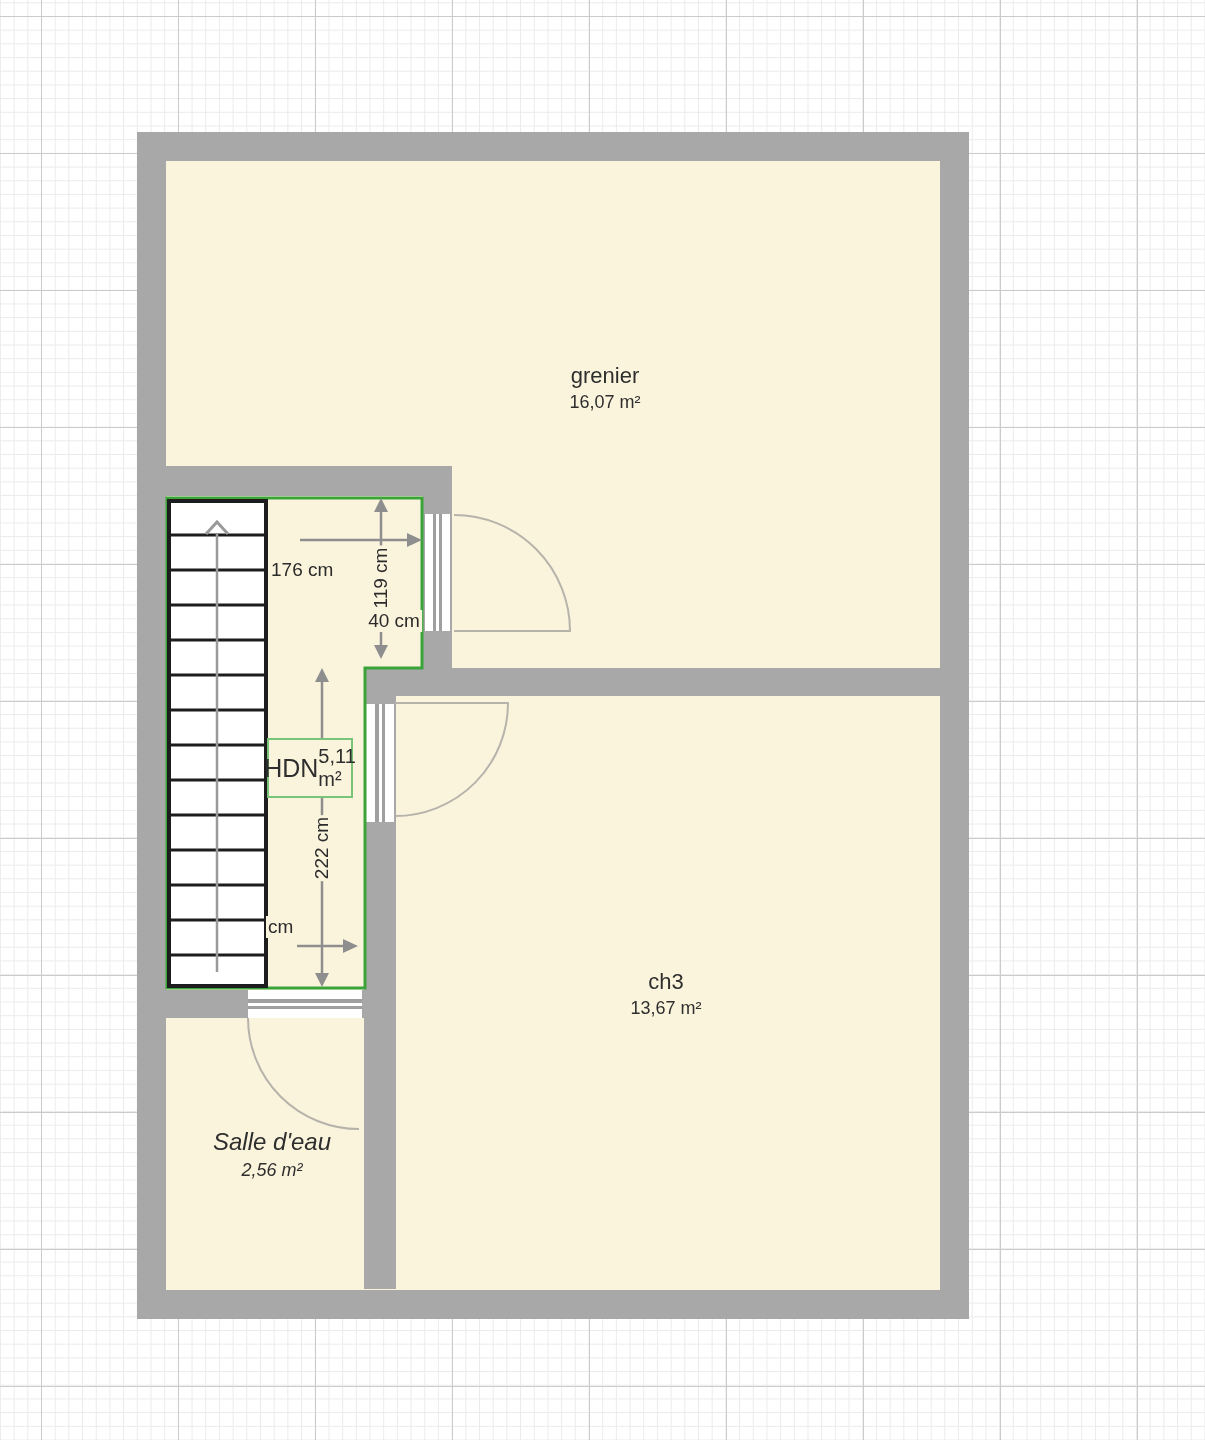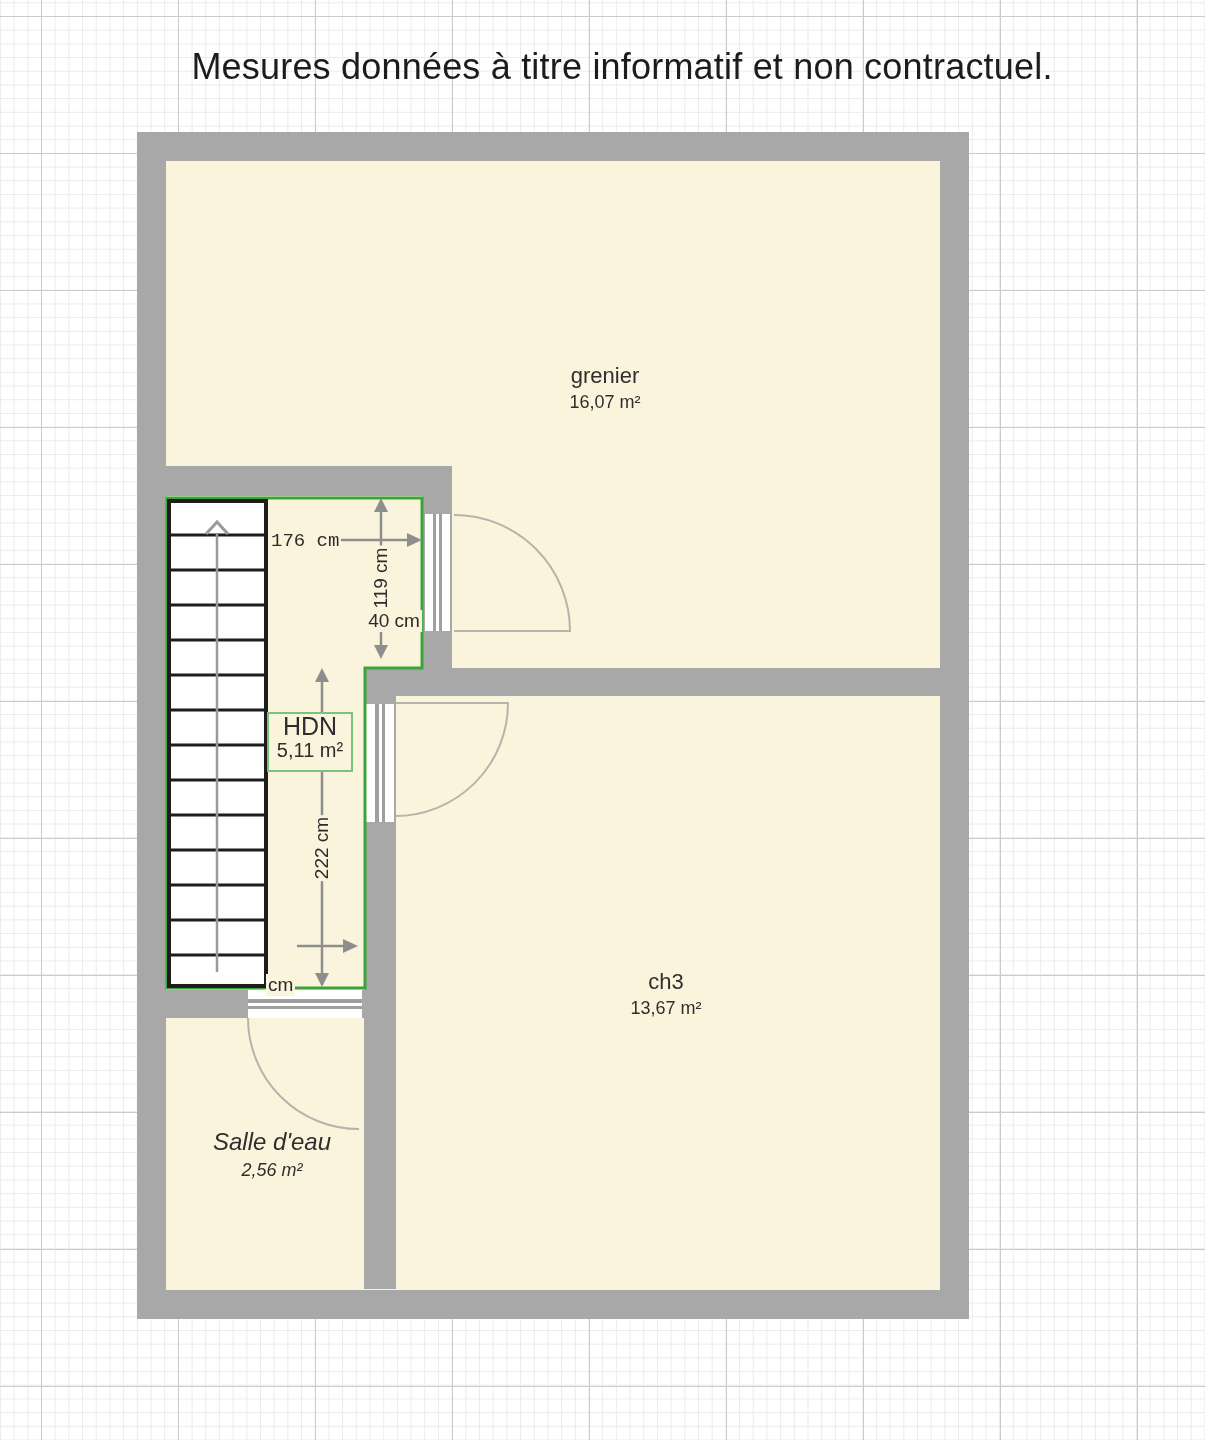--- a/index.html
+++ b/index.html
@@ -37,44 +37,43 @@
   #door-ch3{left:366px;top:704px;width:28px;height:118px;}
   #door-salle{left:248px;top:990px;width:114px;height:28px;}
   .overlay-svg{position:absolute;left:0;top:0;z-index:3;pointer-events:none;}
   .room-label{
     position:absolute;transform:translate(-50%,-50%);text-align:center;
     color:#2e2e2e;font-size:22px;line-height:26px;z-index:4;white-space:nowrap;
   }
   .room-label .area{font-size:18px;}
   #label-salle{font-size:24px;line-height:28px;}
   .hdn-box{
-    position:absolute;left:267px;top:712px;width:82px;height:56px;
+    position:absolute;left:267px;top:738px;width:82px;height:56px;
     border:2px solid #79c479;background:#fbf4dd;z-index:4;
-    display:flex;flex-direction:column;align-items:center;justify-content:flex-start;
+    display:flex;flex-direction:row;align-items:center;justify-content:center;
     color:#2e2e2e;
   }
   .hdn-box .name{font-size:25px;line-height:25px;}
   .hdn-box .area{font-size:20px;line-height:23px;}
   .dim-text{
     position:absolute;font-size:19px;color:#2b2b2b;background:#fbf4dd;
     z-index:4;white-space:nowrap;padding:0 2px;
   }
   .dim-rot{transform:translate(-50%,-50%) rotate(-90deg);}
-  #dim-176{left:269px;top:530px;font-family:Liberation Mono, monospace;}
+  #dim-176{left:269px;top:559px;}
   #dim-119{left:381px;top:578px;}
   #dim-40{left:394px;top:621px;transform:translate(-50%,-50%);}
   #dim-222{left:322px;top:848px;}
-  #dim-cm{left:266px;top:974px;}
+  #dim-cm{left:266px;top:916px;}
 </style>
 </head>
 <body>
 
 <div class="screen">
 
-  <div class="title">Mesures données à titre informatif et non contractuel.</div>
 
   <div class="plan-outline"></div>
 
   <div class="wall" id="wall-a"></div>
   <div class="wall" id="wall-b"></div>
   <div class="wall" id="wall-c"></div>
   <div class="wall" id="wall-d"></div>
   <div class="wall" id="wall-e"></div>
 
   <div class="door-v" id="door-grenier"></div>

